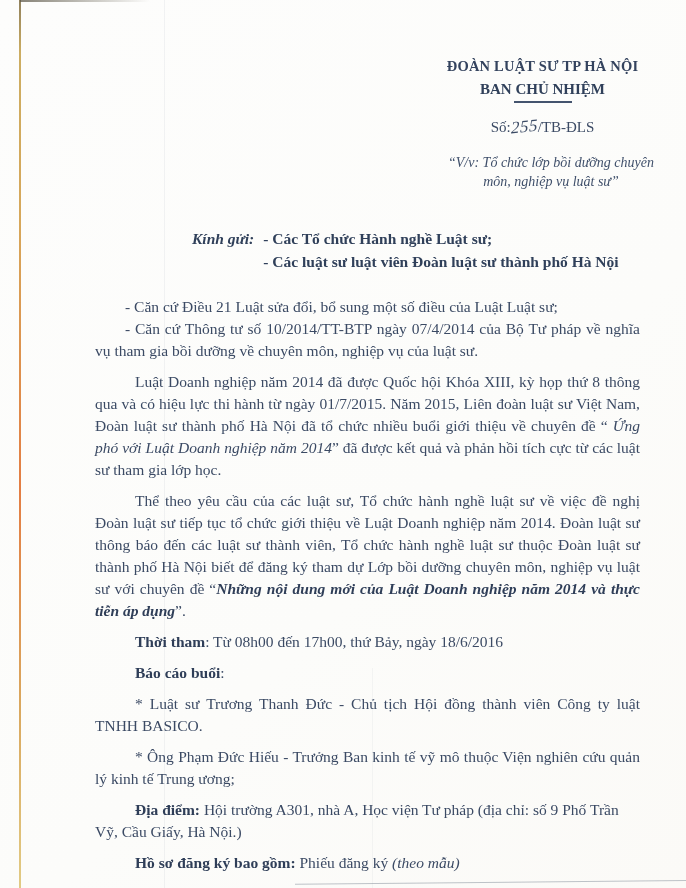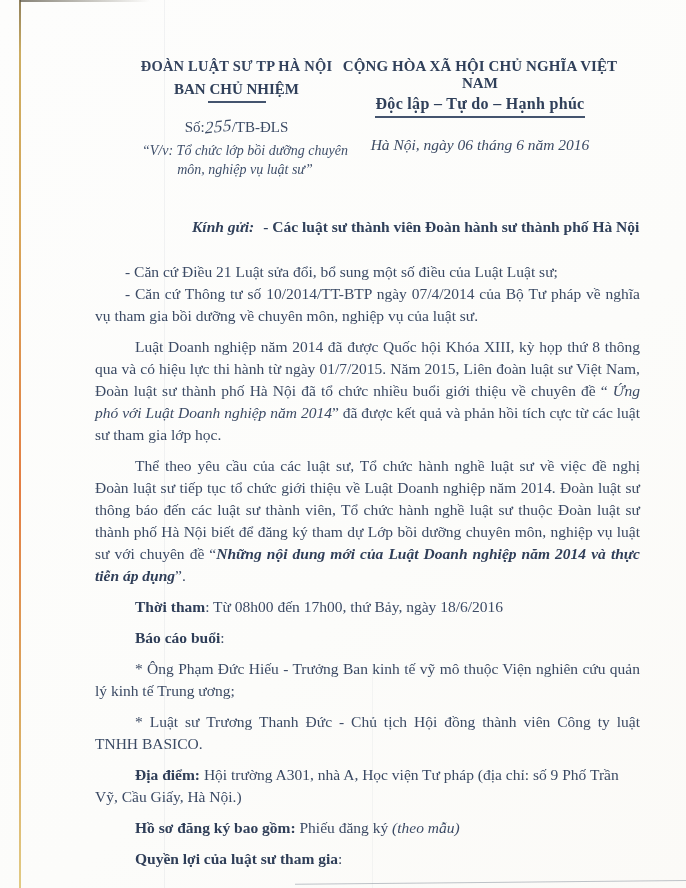--- a/index.html
+++ b/index.html
@@ -47,21 +47,21 @@
   .org2 { font-size: 15px; font-weight: bold; margin-top: 6px; color: #30405a; }
   .rule { height: 1.5px; background: #44546e; margin: 3px auto 0; }
   .rule-left { width: 58px; }
   .rule-right { width: 210px; }
   .doc-number { margin-top: 14px; font-size: 15px; }
   .hand {
     display: inline-block; font-style: italic; font-size: 17px;
     transform: rotate(-6deg) skewX(-6deg); letter-spacing: 0.5px;
   }
   .subject {
-    margin: 4px auto 0; width: 212px; font-style: italic;
+    margin: 16px auto 0; width: 212px; font-style: italic;
     font-size: 14px; line-height: 19px; color: #40506b;
   }
   .nat1 { font-size: 15px; font-weight: bold; letter-spacing: 0.1px; color: #30405a; }
   .nat2 { font-size: 16px; font-weight: bold; margin-top: 3px; letter-spacing: 0.3px; color: #30405a; }
   .date { margin-top: 18px; font-style: italic; font-size: 15.5px; }
   .recipients {
     display: flex; margin: 36px 0 0 97px;
     font-weight: bold; font-size: 15.5px; line-height: 23px; color: #30405a;
   }
   .kinh-gui { font-style: italic; margin-right: 9px; white-space: nowrap; }
@@ -87,49 +87,44 @@
   <div class="content">
 
     <div class="header">
       <div class="header-left">
         <div class="org1">ĐOÀN LUẬT SƯ TP HÀ NỘI</div>
         <div class="org2">BAN CHỦ NHIỆM</div>
         <div class="rule rule-left"></div>
         <div class="doc-number"><span>Số:</span><span class="hand">255</span><span>/TB-ĐLS</span></div>
         <div class="subject">“V/v: Tổ chức lớp bồi dưỡng chuyên môn, nghiệp vụ luật sư”</div>
       </div>
-      <div class="header-right">
-        <div class="nat1">CỘNG HÒA XÃ HỘI CHỦ NGHĨA VIỆT NAM</div>
-        <div class="nat2">Độc lập – Tự do – Hạnh phúc</div>
-        <div class="rule rule-right"></div>
-        <div class="date">Hà Nội, ngày 06 tháng 6 năm 2016</div>
-      </div>
     </div>
 
     <div class="recipients">
       <span class="kinh-gui">Kính gửi:</span>
       <div class="recipient-lines">
-        <div>- Các luật sư thành viên Đoàn hành sư thành phố Hà Nội</div>
+        <div>- Các Tổ chức Hành nghề Luật sư;</div>
+        <div>- Các luật sư luật viên Đoàn luật sư thành phố Hà Nội</div>
       </div>
     </div>
 
     <div class="body-text">
       <p class="basis-first">- Căn cứ Điều 21 Luật sửa đổi, bổ sung một số điều của Luật Luật sư;</p>
       <p class="basis-next">- Căn cứ Thông tư số 10/2014/TT-BTP ngày 07/4/2014 của Bộ Tư pháp về nghĩa vụ tham gia bồi dưỡng về chuyên môn, nghiệp vụ của luật sư.</p>
 
       <p class="para"><span>Luật Doanh nghiệp năm 2014 đã được Quốc hội Khóa XIII, kỳ họp thứ 8 thông qua và có hiệu lực thi hành từ ngày 01/7/2015. Năm 2015, Liên đoàn luật sư Việt Nam, Đoàn luật sư thành phố Hà Nội đã tổ chức nhiều buổi giới thiệu về chuyên đề “ </span><span class="it">Ứng phó với Luật Doanh nghiệp năm 2014</span><span>” đã được kết quả và phản hồi tích cực từ các luật sư tham gia lớp học.</span></p>
 
       <p class="para"><span>Thể theo yêu cầu của các luật sư, Tổ chức hành nghề luật sư về việc đề nghị Đoàn luật sư tiếp tục tổ chức giới thiệu về Luật Doanh nghiệp năm 2014. Đoàn luật sư thông báo đến các luật sư thành viên, Tổ chức hành nghề luật sư thuộc Đoàn luật sư thành phố Hà Nội biết để đăng ký tham dự Lớp bồi dưỡng chuyên môn, nghiệp vụ luật sư với chuyên đề “</span><span class="bi">Những nội dung mới của Luật Doanh nghiệp năm 2014 và thực tiễn áp dụng</span><span>”.</span></p>
 
       <p class="detail"><span class="lbl">Thời tham</span><span>: Từ 08h00 đến 17h00, thứ Bảy, ngày 18/6/2016</span></p>
 
       <p class="detail"><span class="lbl">Báo cáo buổi</span><span>:</span></p>
 
+      <p class="para">* Luật sư Trương Thanh Đức - Chủ tịch Hội đồng thành viên Công ty luật TNHH BASICO.</p>
       <p class="para">* Ông Phạm Đức Hiếu - Trưởng Ban kinh tế vỹ mô thuộc Viện nghiên cứu quản lý kinh tế Trung ương;</p>
-      <p class="para">* Luật sư Trương Thanh Đức - Chủ tịch Hội đồng thành viên Công ty luật TNHH BASICO.</p>
 
       <p class="detail"><span class="lbl">Địa điểm:</span><span> Hội trường A301, nhà A, Học viện Tư pháp (địa chỉ: số 9 Phố Trần Vỹ, Cầu Giấy, Hà Nội.)</span></p>
 
       <p class="detail"><span class="lbl">Hồ sơ đăng ký bao gồm:</span><span> Phiếu đăng ký </span><span class="it">(theo mẫu)</span></p>
 
       <p class="detail"><span class="lbl">Quyền lợi của luật sư tham gia</span><span>:</span></p>
 
     </div>
   </div>
 </div>

